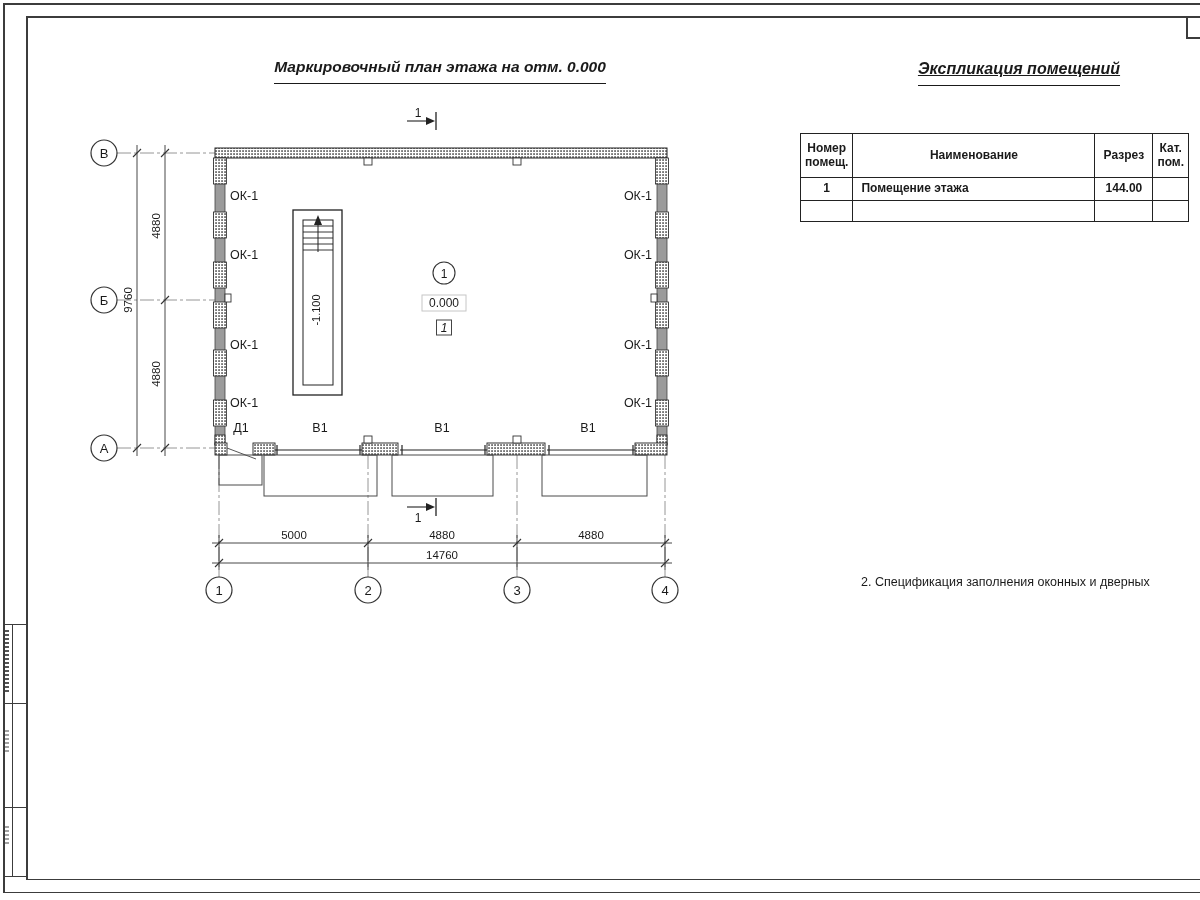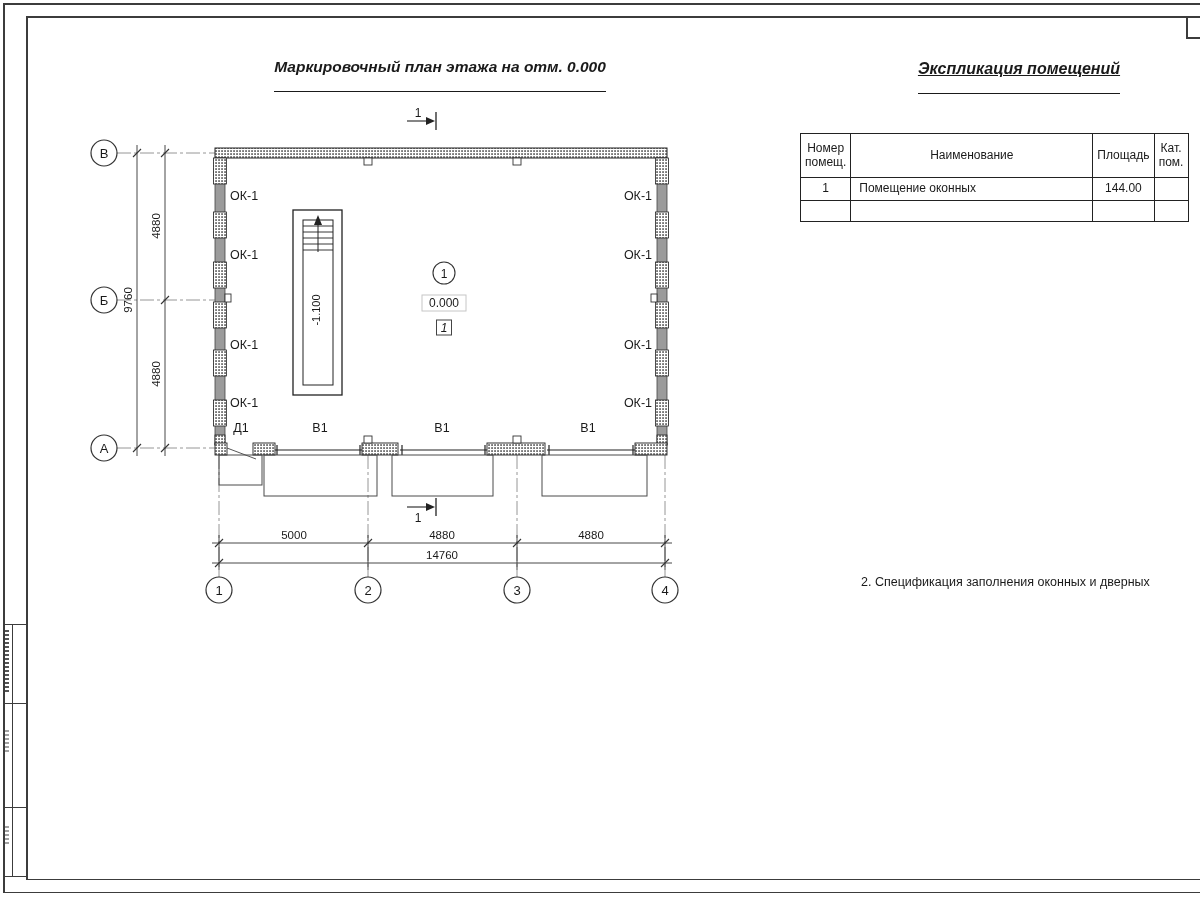--- a/index.html
+++ b/index.html
@@ -1,27 +1,27 @@
 <!DOCTYPE html>
 <html><head>
 <meta charset="utf-8">
 <style>
   html,body{margin:0;padding:0;background:#e8e8e8;}
   .sheet{position:relative;width:1200px;height:900px;background:#ffffff;overflow:hidden;
          font-family:"Liberation Sans",sans-serif;color:#1a1a1a;}
   .fline{position:absolute;background:#3c3c3c;}
   .stamp-marks{position:absolute;width:4px;background:repeating-linear-gradient(to bottom,#555 0 2px,transparent 2px 4px);}
   .dwg-title{position:absolute;text-align:center;font-style:italic;font-weight:bold;}
-  .dwg-title span{border-bottom:1.3px solid #1a1a1a;padding-bottom:16px;margin-top:40px;}
+  .dwg-title span{border-bottom:1.3px solid #1a1a1a;padding-bottom:8px;margin-top:40px;}
   .plan-title{left:230px;top:58px;width:420px;font-size:15.5px;}
   .expl-title{left:828px;top:60px;width:382px;font-size:16px;text-decoration:underline;}
   table.expl{position:absolute;left:800px;top:133px;border-collapse:collapse;table-layout:fixed;
              font-size:12px;color:#1a1a1a;}
   table.expl th,table.expl td{border:1.4px solid #222;padding:0 4px;text-align:center;
-             vertical-align:middle;font-weight:normal;line-height:1.15;overflow:hidden;}
+             vertical-align:middle;font-weight:bold;line-height:1.15;overflow:hidden;}
   table.expl td.name{text-align:left;padding-left:8px;}
   .notes{position:absolute;left:861px;top:575px;width:316px;font-size:12.5px;line-height:15.5px;}
   .notes .wrap{padding-left:17px;}
   svg{position:absolute;left:80px;top:90px;}
   svg text{fill:#1a1a1a;font-family:"Liberation Sans",sans-serif;}
 </style>
 </head>
 <body>
 
 <div class="sheet">
@@ -54,28 +54,28 @@
     <colgroup>
         <col style="width:48px;">
         <col style="width:242px;">
         <col style="width:58px;">
         <col style="width:34px;">
       </colgroup>
     <thead>
       <tr style="height:44px;">
         <th>Номер помещ.</th>
         <th>Наименование</th>
-        <th>Площадь</th>
+        <th>Разрез</th>
         <th>Кат. пом.</th>
       </tr>
     </thead>
     <tbody>
       <tr style="height:23px;">
         <td>1</td>
-        <td class="name">Помещение оконных</td>
+        <td class="name">Помещение этажа</td>
         <td>144.00</td>
         <td></td>
       </tr>
       <tr style="height:21px;">
         <td></td>
         <td class="name"></td>
         <td></td>
         <td></td>
       </tr>
     </tbody>

